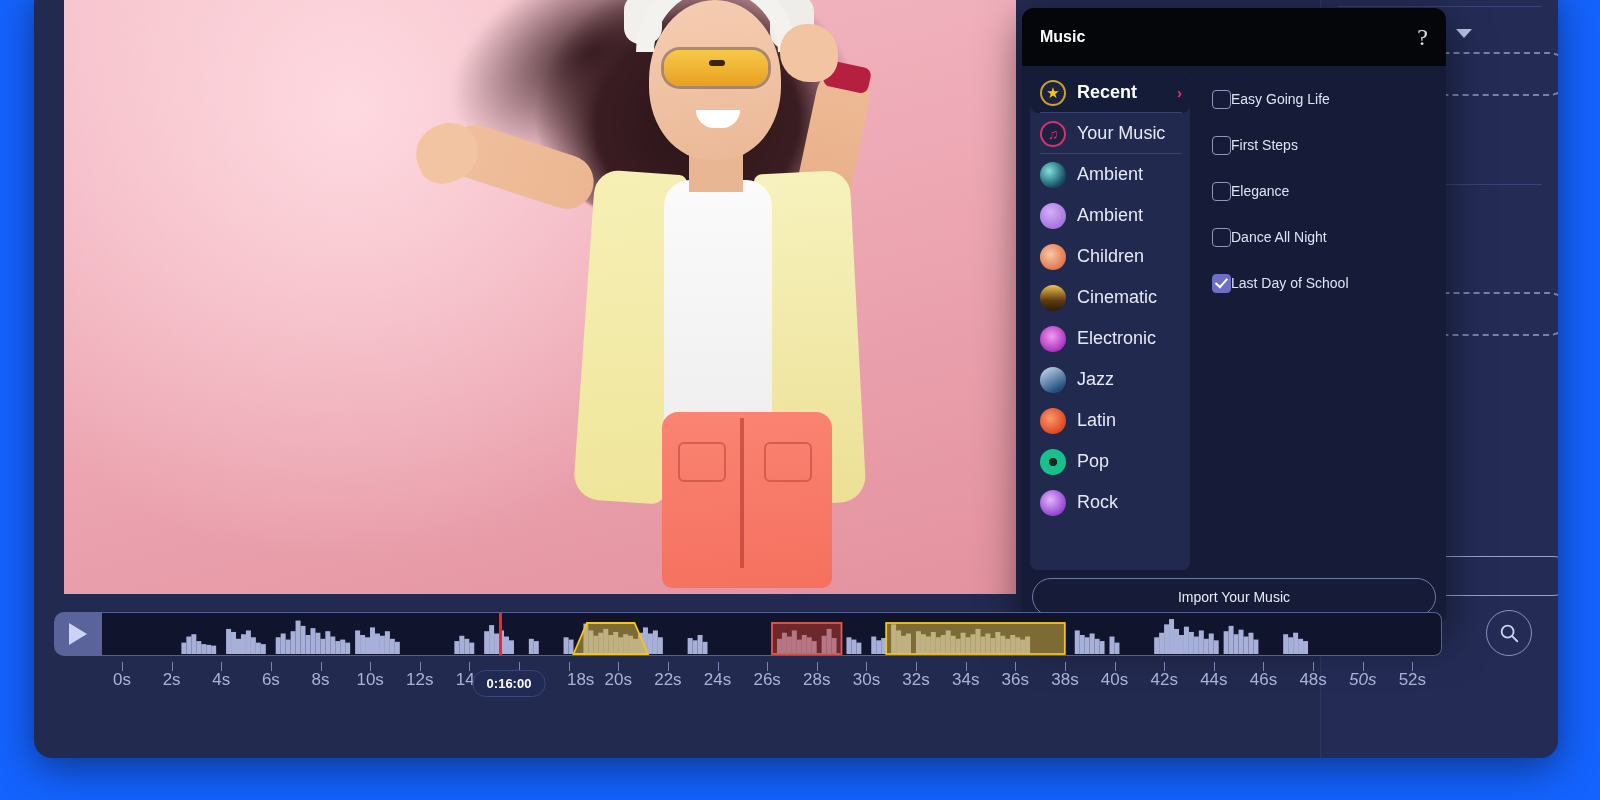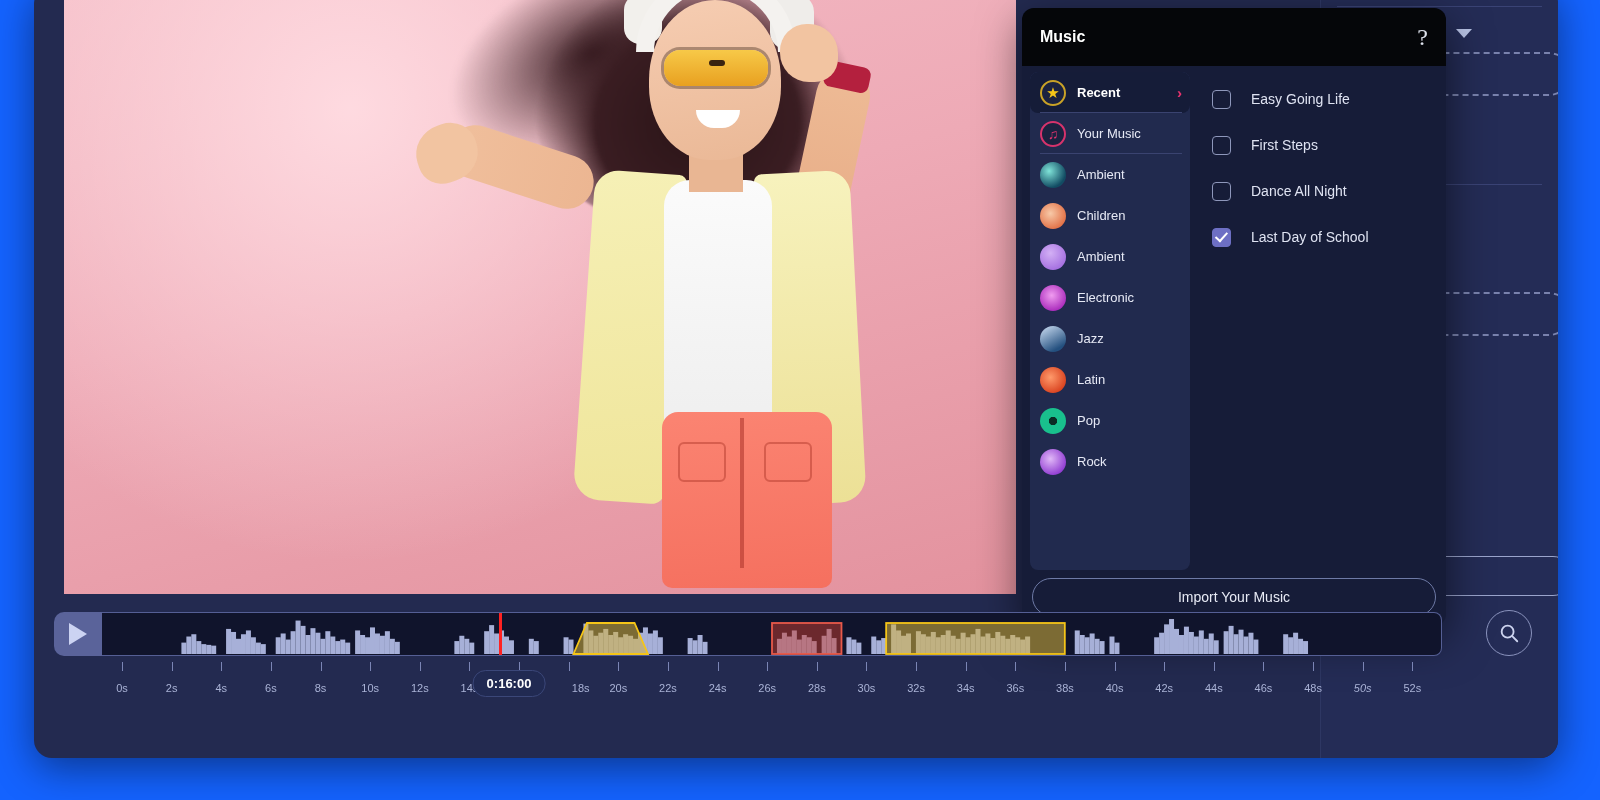--- a/index.html
+++ b/index.html
@@ -200,41 +200,41 @@
   }
   .cat-item.active { background: #151c38; border-radius: 8px; }
   .cat-item.sep::after {
     content: ""; position: absolute; left: 10px; right: 8px; bottom: 0;
     height: 1px; background: #3a4370;
   }
   .cat-thumb {
     width: 26px; height: 26px; border-radius: 50%;
     flex: 0 0 26px; position: relative; overflow: hidden;
   }
-  .cat-label { color: #e6e9f5; font-size: 13px; white-space: nowrap; }
+  .cat-label { color: #e6e9f5; font-size: 18px; white-space: nowrap; }
   .cat-item.active .cat-label { color: #fff; font-weight: bold; }
   .cat-arrow { margin-left: auto; color: #e8336e; font-size: 15px; font-weight: bold; }
 
   .th-recent { background:#1b2240; border:2px solid #c9a227; display:flex; align-items:center; justify-content:center; }
   .th-recent span { color:#f5c518; font-size: 15px; line-height: 1; }
   .th-yourmusic { background:#1b2240; border:2px solid #d6336c; display:flex; align-items:center; justify-content:center; }
   .th-yourmusic span { color:#e8336e; font-size: 14px; line-height: 1; }
   .th-acoustic { background: radial-gradient(circle at 35% 35%, #7fe3d8, #124c63 70%); }
   .th-ambient  { background: radial-gradient(circle at 40% 35%, #d3b0f5, #a570e0 75%); }
   .th-children { background: radial-gradient(circle at 40% 40%, #f7c9a8, #e06a3f 80%); }
   .th-cinematic{ background: linear-gradient(180deg,#f0c052 0%, #5c3b10 60%, #2a1c08 100%); }
   .th-corporate{ background: linear-gradient(145deg,#dfe9fb, #4f77c2 80%); }
   .th-electronic{ background: radial-gradient(circle at 45% 40%, #f09cf0, #a523b8 80%); }
   .th-jazz     { background: linear-gradient(150deg,#cfe0f5, #24507f 80%); }
   .th-latin    { background: radial-gradient(circle at 40% 40%, #ff9a6b, #d63c1a 80%); }
   .th-pop      { background: radial-gradient(circle at 50% 50%, #0b2b24 0 22%, #19c08d 24% 100%); }
   .th-rock     { background: radial-gradient(circle at 40% 38%, #e0b8f7, #8b33cf 80%); }
 
   .track-list { position: absolute; left: 186px; top: 0; right: 0; padding-top: 10px; }
-  .track-item { display: flex; align-items: center; gap: 20px; height: 46px; padding-left: 4px; cursor: pointer; }
+  .track-item { display: flex; align-items: center; gap: 0; height: 46px; padding-left: 4px; cursor: pointer; }
   .cbox {
     width: 19px; height: 19px; flex: 0 0 19px;
     border: 1.6px solid #8e97bb; border-radius: 4px;
     background: transparent;
     display: flex; align-items: center; justify-content: center;
   }
   .cbox.checked { background: #6d6fc4; border-color: #6d6fc4; }
   .cbox.checked::after {
     content: ""; width: 5px; height: 10px;
     border: solid #fff; border-width: 0 2.2px 2.2px 0;
@@ -273,22 +273,22 @@
     border-left: none;
     border-radius: 0 8px 8px 0;
     overflow: hidden;
   }
   .wave-svg { position: absolute; left: 0; top: 0; }
   .playhead { position: absolute; top: 0; width: 2.5px; height: 44px; background: #ff2222; }
 
   .ruler { position: absolute; left: 88px; top: 64px; width: 1340px; height: 46px; }
   .tick { position: absolute; top: 0; width: 1px; height: 9px; background: #7b85b5; }
   .tick-label {
-    position: absolute; top: 20px;
-    color: #aab3d6; font-size: 11px;
+    position: absolute; top: 8px;
+    color: #aab3d6; font-size: 17px;
     transform: translateX(-50%);
     white-space: nowrap;
   }
   .time-badge {
     position: absolute; top: 8px;
     background: #212a52; color: #fff;
     font-size: 13px; font-weight: bold;
     padding: 5px 13px; border-radius: 13px;
     transform: translateX(-50%);
     border: 1px solid #3b4779;
@@ -376,26 +376,30 @@
                 <div class="cat-thumb th-yourmusic">
                   <span>♫</span>
                 </div>
                 <div class="cat-label">Your Music</div>
               </div>
               <div class="cat-item">
                 <div class="cat-thumb th-acoustic"></div>
                 <div class="cat-label">Ambient</div>
               </div>
               <div class="cat-item">
+                <div class="cat-thumb th-ambient"></div>
+                <div class="cat-label">Ambient</div>
+              </div>
+              <div class="cat-item">
                 <div class="cat-thumb th-children"></div>
                 <div class="cat-label">Children</div>
               </div>
               <div class="cat-item">
-                <div class="cat-thumb th-ambient"></div>
-                <div class="cat-label">Ambient</div>
+                <div class="cat-thumb th-cinematic"></div>
+                <div class="cat-label">Cinematic</div>
               </div>
               <div class="cat-item">
                 <div class="cat-thumb th-electronic"></div>
                 <div class="cat-label">Electronic</div>
               </div>
               <div class="cat-item">
                 <div class="cat-thumb th-jazz"></div>
                 <div class="cat-label">Jazz</div>
               </div>
               <div class="cat-item">
@@ -412,20 +416,24 @@
               </div>
             </div>
           <div class="track-list" id="track-list">
               <div class="track-item">
                 <div class="cbox"></div>
                 <div class="track-label">Easy Going Life</div>
               </div>
               <div class="track-item">
                 <div class="cbox"></div>
                 <div class="track-label">First Steps</div>
+              </div>
+              <div class="track-item">
+                <div class="cbox"></div>
+                <div class="track-label">Elegance</div>
               </div>
               <div class="track-item">
                 <div class="cbox"></div>
                 <div class="track-label">Dance All Night</div>
               </div>
               <div class="track-item">
                 <div class="cbox checked"></div>
                 <div class="track-label">Last Day of School</div>
               </div>
             </div>

